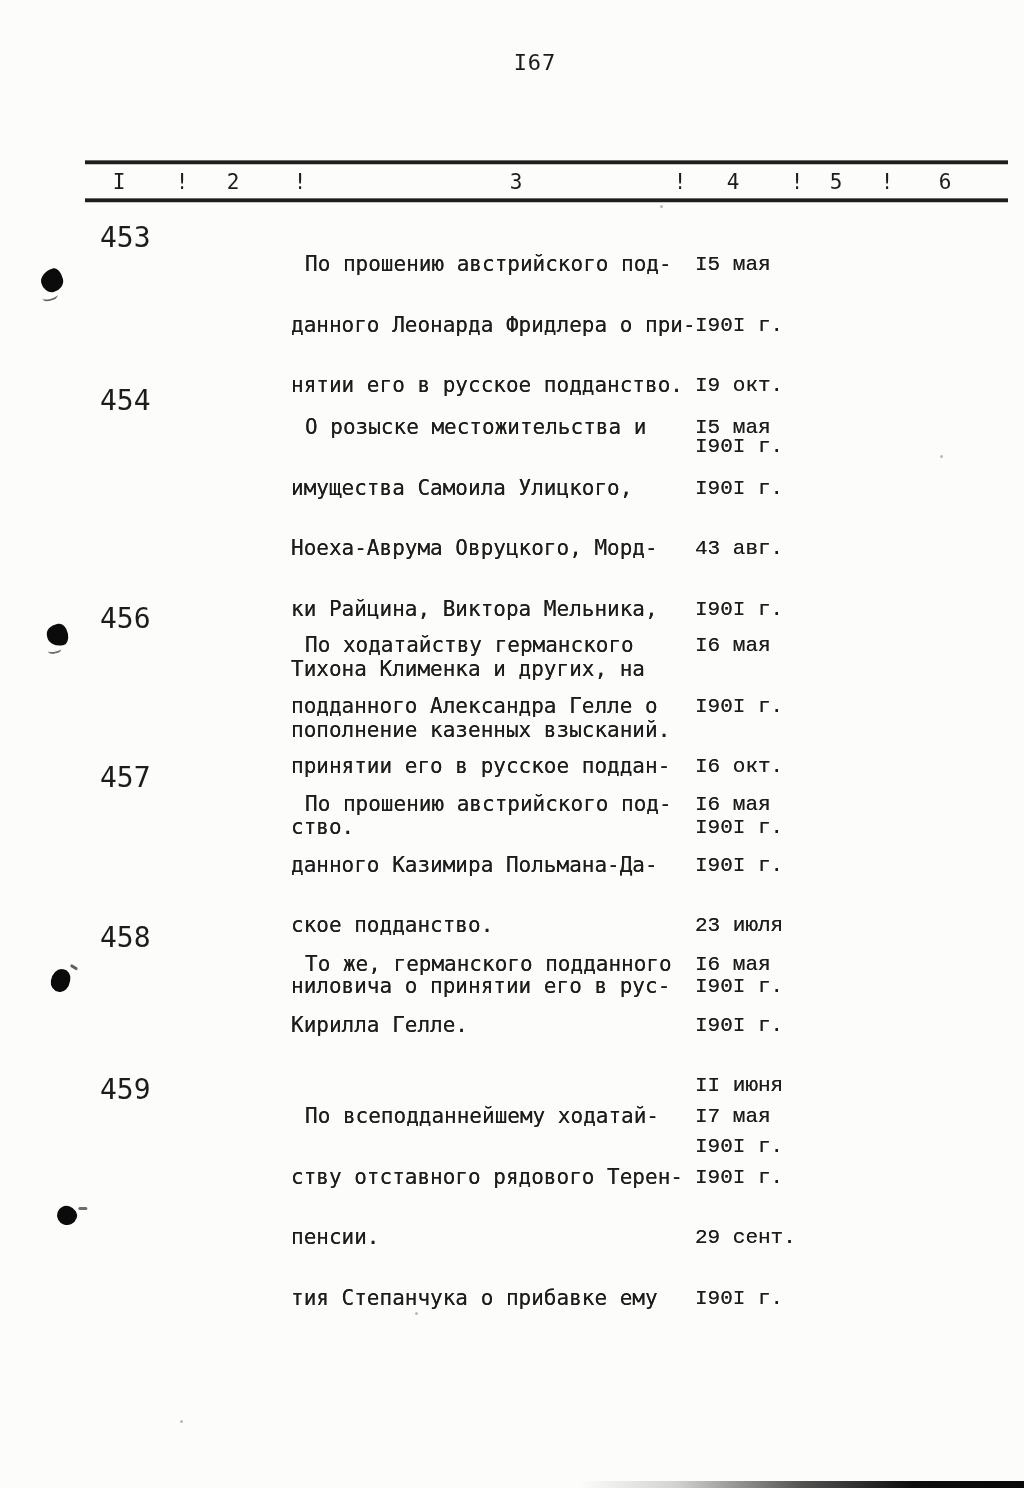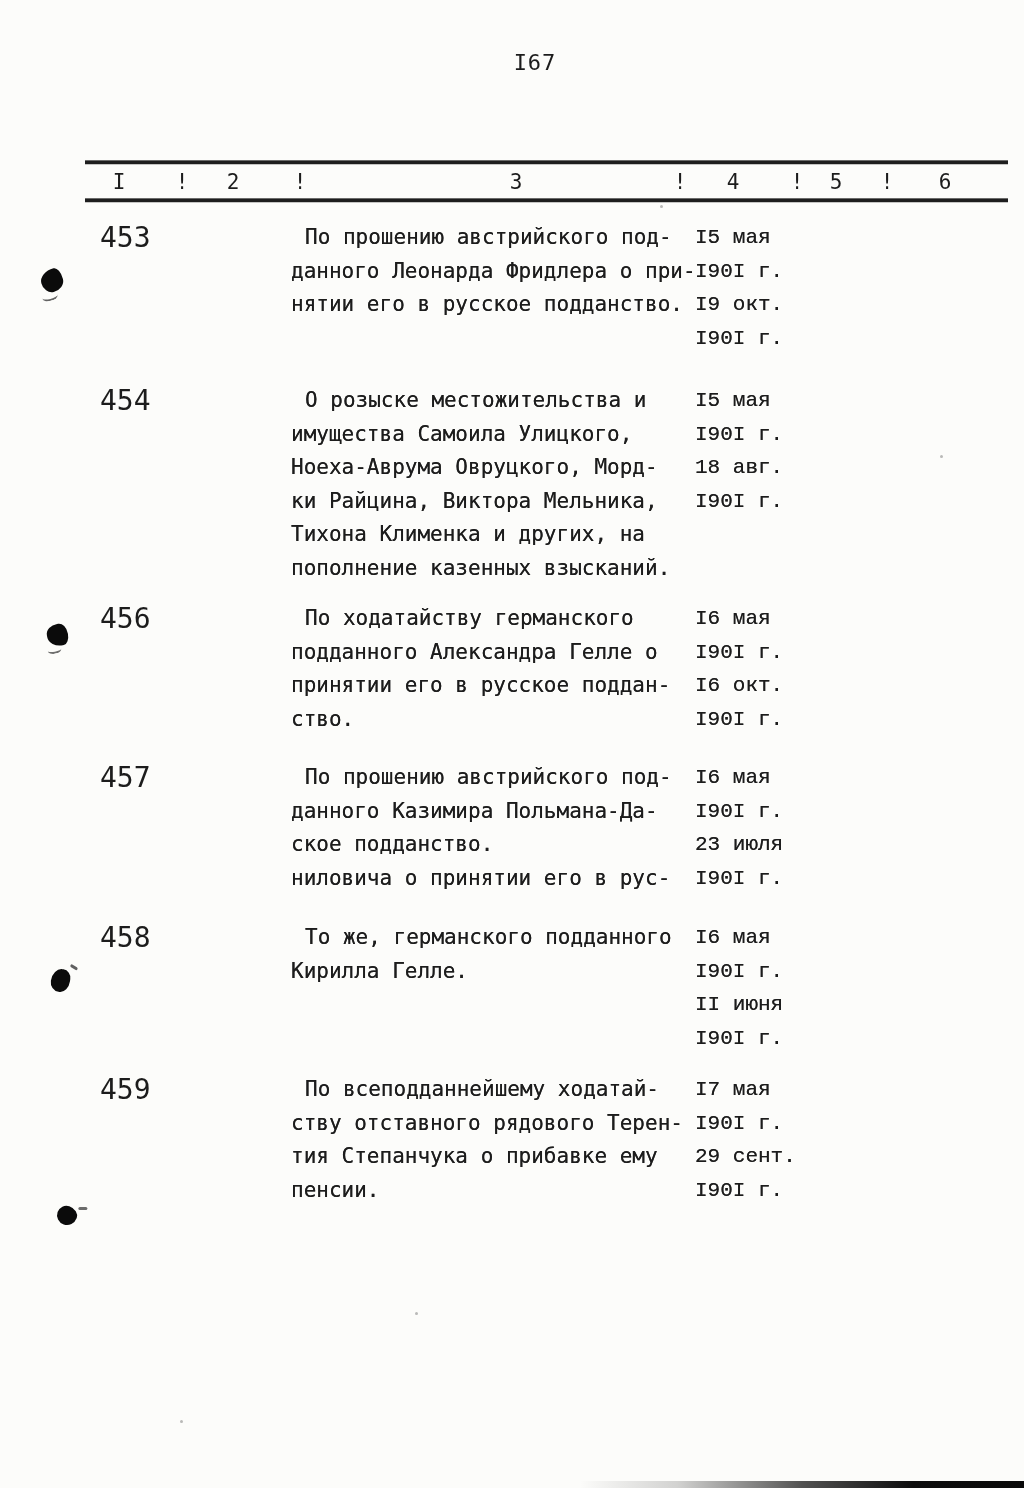--- a/index.html
+++ b/index.html
@@ -34,20 +34,21 @@
   .entry-num{
     position:absolute;left:100px;top:0;
     font-size:28px;line-height:33.5px;
   }
   .entry-desc{position:absolute;left:291px;top:0;width:408px;}
   .entry-dates{position:absolute;left:695px;top:0;font-family:Liberation Mono, monospace;}
   .line{
     height:33.5px;line-height:33.5px;
     font-size:21px;white-space:pre;
     text-shadow:0 0 .6px rgba(25,25,25,.8);
+    margin-top:27px;
   }
   .line.first{text-indent:14px;}
 
   
   .ink-blob{position:absolute;background:#0b0b0b;}
   #blob-1{left:41px;top:269px;width:22px;height:23px;
     border-radius:70% 30% 55% 45% / 50% 55% 45% 50%;transform:rotate(-14deg);}
   #blob-1::after{content:"";position:absolute;left:-3px;bottom:-8px;width:16px;height:7px;
     border-bottom:2px solid rgba(35,35,35,.7);border-radius:0 0 60% 60%;background:transparent;}
   #blob-2{left:47px;top:624px;width:21px;height:22px;
@@ -122,21 +123,21 @@
           <div class="line first">О розыске местожительства и</div>
           <div class="line">имущества Самоила Улицкого,</div>
           <div class="line">Ноеха-Аврума Овруцкого, Морд-</div>
           <div class="line">ки Райцина, Виктора Мельника,</div>
           <div class="line">Тихона Клименка и других, на</div>
           <div class="line">пополнение казенных взысканий.</div>
         </div>
         <div class="entry-dates">
           <div class="line">I5 мая</div>
           <div class="line">I90I г.</div>
-          <div class="line">18 авг.</div>
+          <div class="line">43 авг.</div>
           <div class="line">I90I г.</div>
         </div>
       </div>
       <div class="entry" style="top: 602px;">
         <div class="entry-num">456</div>
         <div class="entry-desc">
           <div class="line first">По ходатайству германского</div>
           <div class="line">подданного Александра Гелле о</div>
           <div class="line">принятии его в русское поддан-</div>
           <div class="line">ство.</div>
@@ -174,22 +175,22 @@
           <div class="line">I90I г.</div>
           <div class="line">II июня</div>
           <div class="line">I90I г.</div>
         </div>
       </div>
       <div class="entry" style="top: 1073px;">
         <div class="entry-num">459</div>
         <div class="entry-desc">
           <div class="line first">По всеподданнейшему ходатай-</div>
           <div class="line">ству отставного рядового Терен-</div>
+          <div class="line">пенсии.</div>
           <div class="line">тия Степанчука о прибавке ему</div>
-          <div class="line">пенсии.</div>
         </div>
         <div class="entry-dates">
           <div class="line">I7 мая</div>
           <div class="line">I90I г.</div>
           <div class="line">29 сент.</div>
           <div class="line">I90I г.</div>
         </div>
       </div>
     </div>
 

